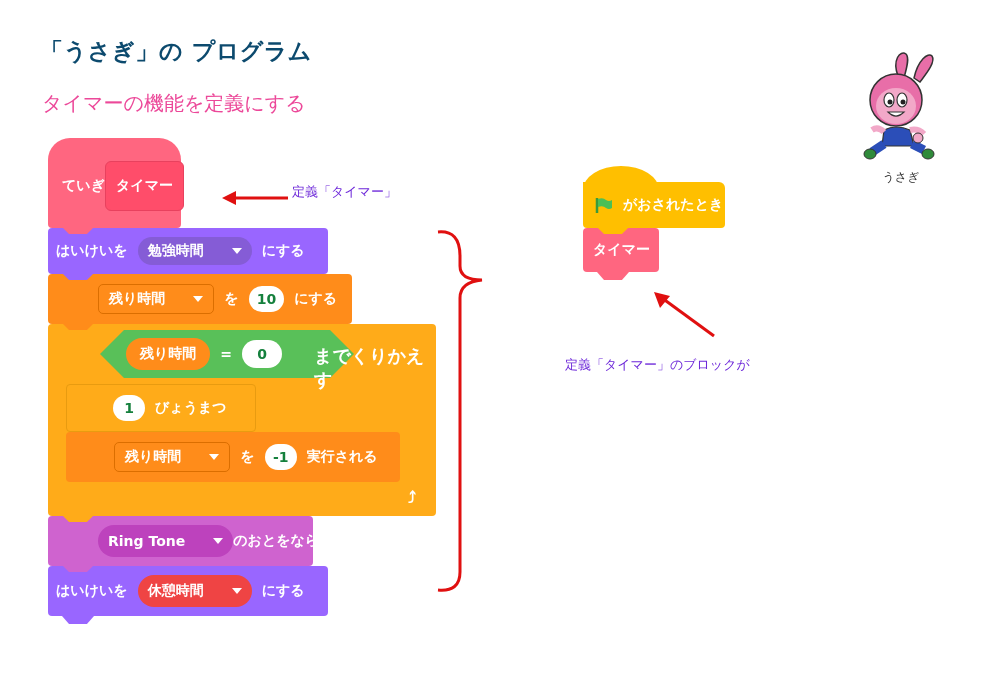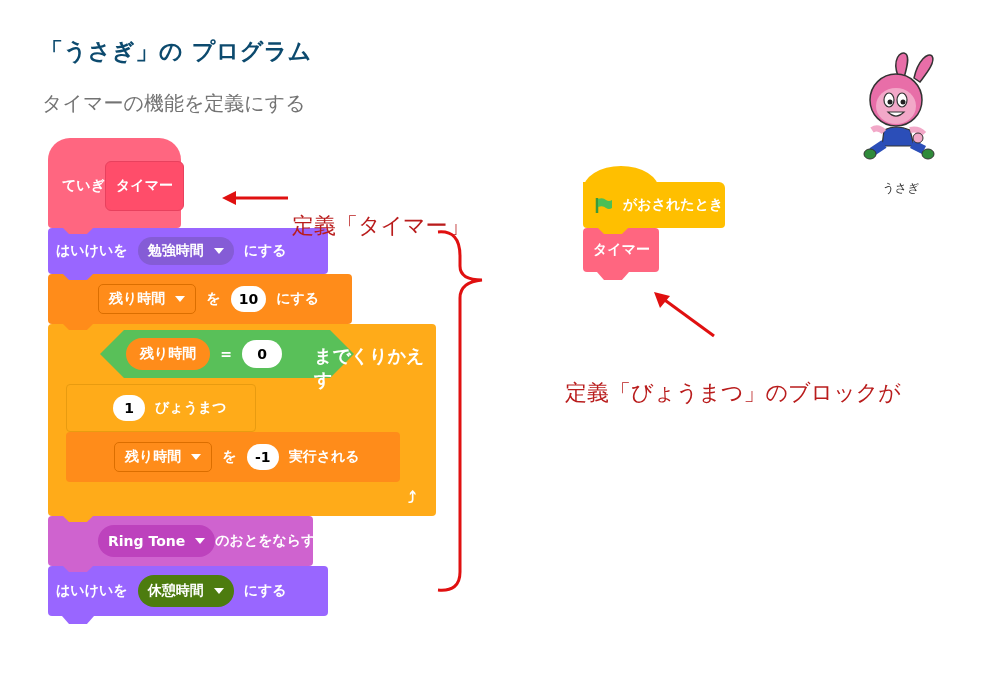--- a/index.html
+++ b/index.html
@@ -1,32 +1,32 @@
 <!DOCTYPE html>
 <html><head>
 <meta charset="utf-8">
 <style>
   html, body { margin: 0; padding: 0; background: #ffffff; }
   body { width: 1000px; height: 692px; position: relative; overflow: hidden;
          font-family: "DejaVu Sans", "Liberation Sans", sans-serif; color: #222; }
   .abs { position: absolute; }
   .title { left: 40px; top: 36px; font-size: 23px; font-weight: bold; color: #0c4a6e; letter-spacing: 0.5px; }
-  .subtitle { left: 42px; top: 90px; font-size: 20px; color: #737373; }
+  .subtitle { left: 42px; top: 90px; font-size: 20px; color: #ec4899; }
   .blk { position: absolute; color: #fff; font-weight: bold; font-size: 14px; box-sizing: border-box;
          display: flex; align-items: center; }
   .blk span { white-space: nowrap; }
   .notch-top::before { content: ""; position: absolute; left: 14px; top: -1px; width: 32px; height: 7px;
          background: var(--prev); clip-path: polygon(0 0, 100% 0, 78% 100%, 22% 100%); }
-  .pill { border-radius: 16px; padding: 0 10px; height: 28px; display: inline-flex; align-items: center; gap: 6px; }
-  .num { background: #fff; color: #000000; border-radius: 14px; height: 26px; min-width: 32px; padding: 8px 8px;
+  .pill { border-radius: 16px; padding: 0 10px; height: 28px; display: inline-flex; align-items: center; gap: 24px; }
+  .num { background: #fff; color: #15803d; border-radius: 14px; height: 26px; min-width: 32px; padding: 8px 8px;
          display: inline-flex; align-items: center; justify-content: center; box-sizing: border-box; font-weight: bold; }
   .tri { display: inline-block; width: 0; height: 0; border-left: 5px solid transparent; border-right: 5px solid transparent;
          border-top: 6px solid #fff; margin-left: 4px; }
   .gap { display: inline-block; width: 10px; }
-  .annot { font-size: 22px; color: #b91c1c; margin-top: 28px; }
+  .annot { font-size: 13px; color: #6d28d9; }
 </style>
 </head>
 <body>
 
 <div class="abs title">「うさぎ」の プログラム</div>
 <div class="abs subtitle">タイマーの機能を定義にする</div>
 
 <div class="abs" style="left:858px; top:46px; width:86px; height:140px;">
   <svg width="86" height="118" viewBox="0 0 86 118">
     <path d="M40 30 C34 14 42 4 48 8 C52 12 48 24 46 32 Z" fill="#e86ea8" stroke="#333" stroke-width="1.5"></path>
@@ -40,21 +40,21 @@
     <path d="M30 66 Q38 74 46 66 Z" fill="#fff" stroke="#333" stroke-width="1.2"></path>
     <path d="M26 84 Q38 78 52 84 L56 100 L24 100 Z" fill="#2b4eb8" stroke="#333" stroke-width="1.2"></path>
     <path d="M14 84 Q20 80 26 86" stroke="#f2a8c8" stroke-width="6" fill="none"></path>
     <path d="M52 84 Q60 82 66 88" stroke="#f2a8c8" stroke-width="6" fill="none"></path>
     <path d="M26 98 L14 106" stroke="#2b4eb8" stroke-width="9"></path>
     <path d="M54 98 L66 104" stroke="#2b4eb8" stroke-width="9"></path>
     <ellipse cx="12" cy="108" rx="6" ry="5" fill="#2f8a3a" stroke="#333" stroke-width="1"></ellipse>
     <ellipse cx="70" cy="108" rx="6" ry="5" fill="#2f8a3a" stroke="#333" stroke-width="1"></ellipse>
     <circle cx="60" cy="92" r="5" fill="#f2a8c8" stroke="#333" stroke-width="1"></circle>
   </svg>
-  <div style="text-align:center; font-size:12px; color:#333; margin-top:12px;">うさぎ</div>
+  <div style="text-align:center; font-size:12px; color:#333; margin-top:1px;">うさぎ</div>
 </div>
 
 <div class="blk" style="left:48px; top:138px; width:133px; height:90px; background:#ff6680; border-radius:22px 22px 4px 4px; padding-left:14px; padding-top:6px;">
   <span>ていぎ</span>
   <span class="gap"></span>
   <div style="background:#ff4d6a; border:1px solid #e8415e; border-radius:6px; height:48px; padding:0 10px; display:flex; align-items:center;">
     <span>タイマー</span>
   </div>
 </div>
 
@@ -120,21 +120,21 @@
     <span>Ring Tone</span>
       <span class="tri"></span>
   </div>
     <span class="gap"></span>
   <span>のおとをならす</span>
 </div>
 
 <div class="blk notch-top" style="--prev:#cf63cf; left:48px; top:566px; width:280px; height:50px; background:#9966ff; border-radius:4px; padding-left:8px;">
   <span>はいけいを</span>
     <span class="gap"></span>
-  <div class="pill" style="background:#4d7c0f; height:32px;">
+  <div class="pill" style="background:#ef4444; height:32px;">
     <span>休憩時間</span>
       <span class="tri"></span>
   </div>
     <span class="gap"></span>
   <span>にする</span>
 </div>
 <div class="abs" style="left:62px; top:616px; width:32px; height:8px; background:#9966ff; clip-path:polygon(0 0, 100% 0, 78% 100%, 22% 100%);"></div>
 
 <svg class="abs" style="left:222px; top:188px;" width="70" height="20">
   <line x1="10" y1="10" x2="66" y2="10" stroke="#e01010" stroke-width="3"></line>
@@ -159,14 +159,14 @@
   <span>タイマー</span>
 </div>
 <div class="abs" style="left:597px; top:272px; width:32px; height:8px; background:#ff6680; clip-path:polygon(0 0, 100% 0, 78% 100%, 22% 100%);"></div>
 
 <svg class="abs" style="left:650px; top:290px;" width="70" height="50">
   <line x1="64" y1="46" x2="12" y2="8" stroke="#e01010" stroke-width="3"></line>
   <polygon points="4,2 20,6 10,18" fill="#e01010"></polygon>
 </svg>
 
 <div class="abs annot" style="left:565px; top:352px; line-height:26px;">
-  <div>定義「びょうまつ」のブロックが</div>
+  <div>定義「タイマー」のブロックが</div>
 </div>
 
 </body></html>

